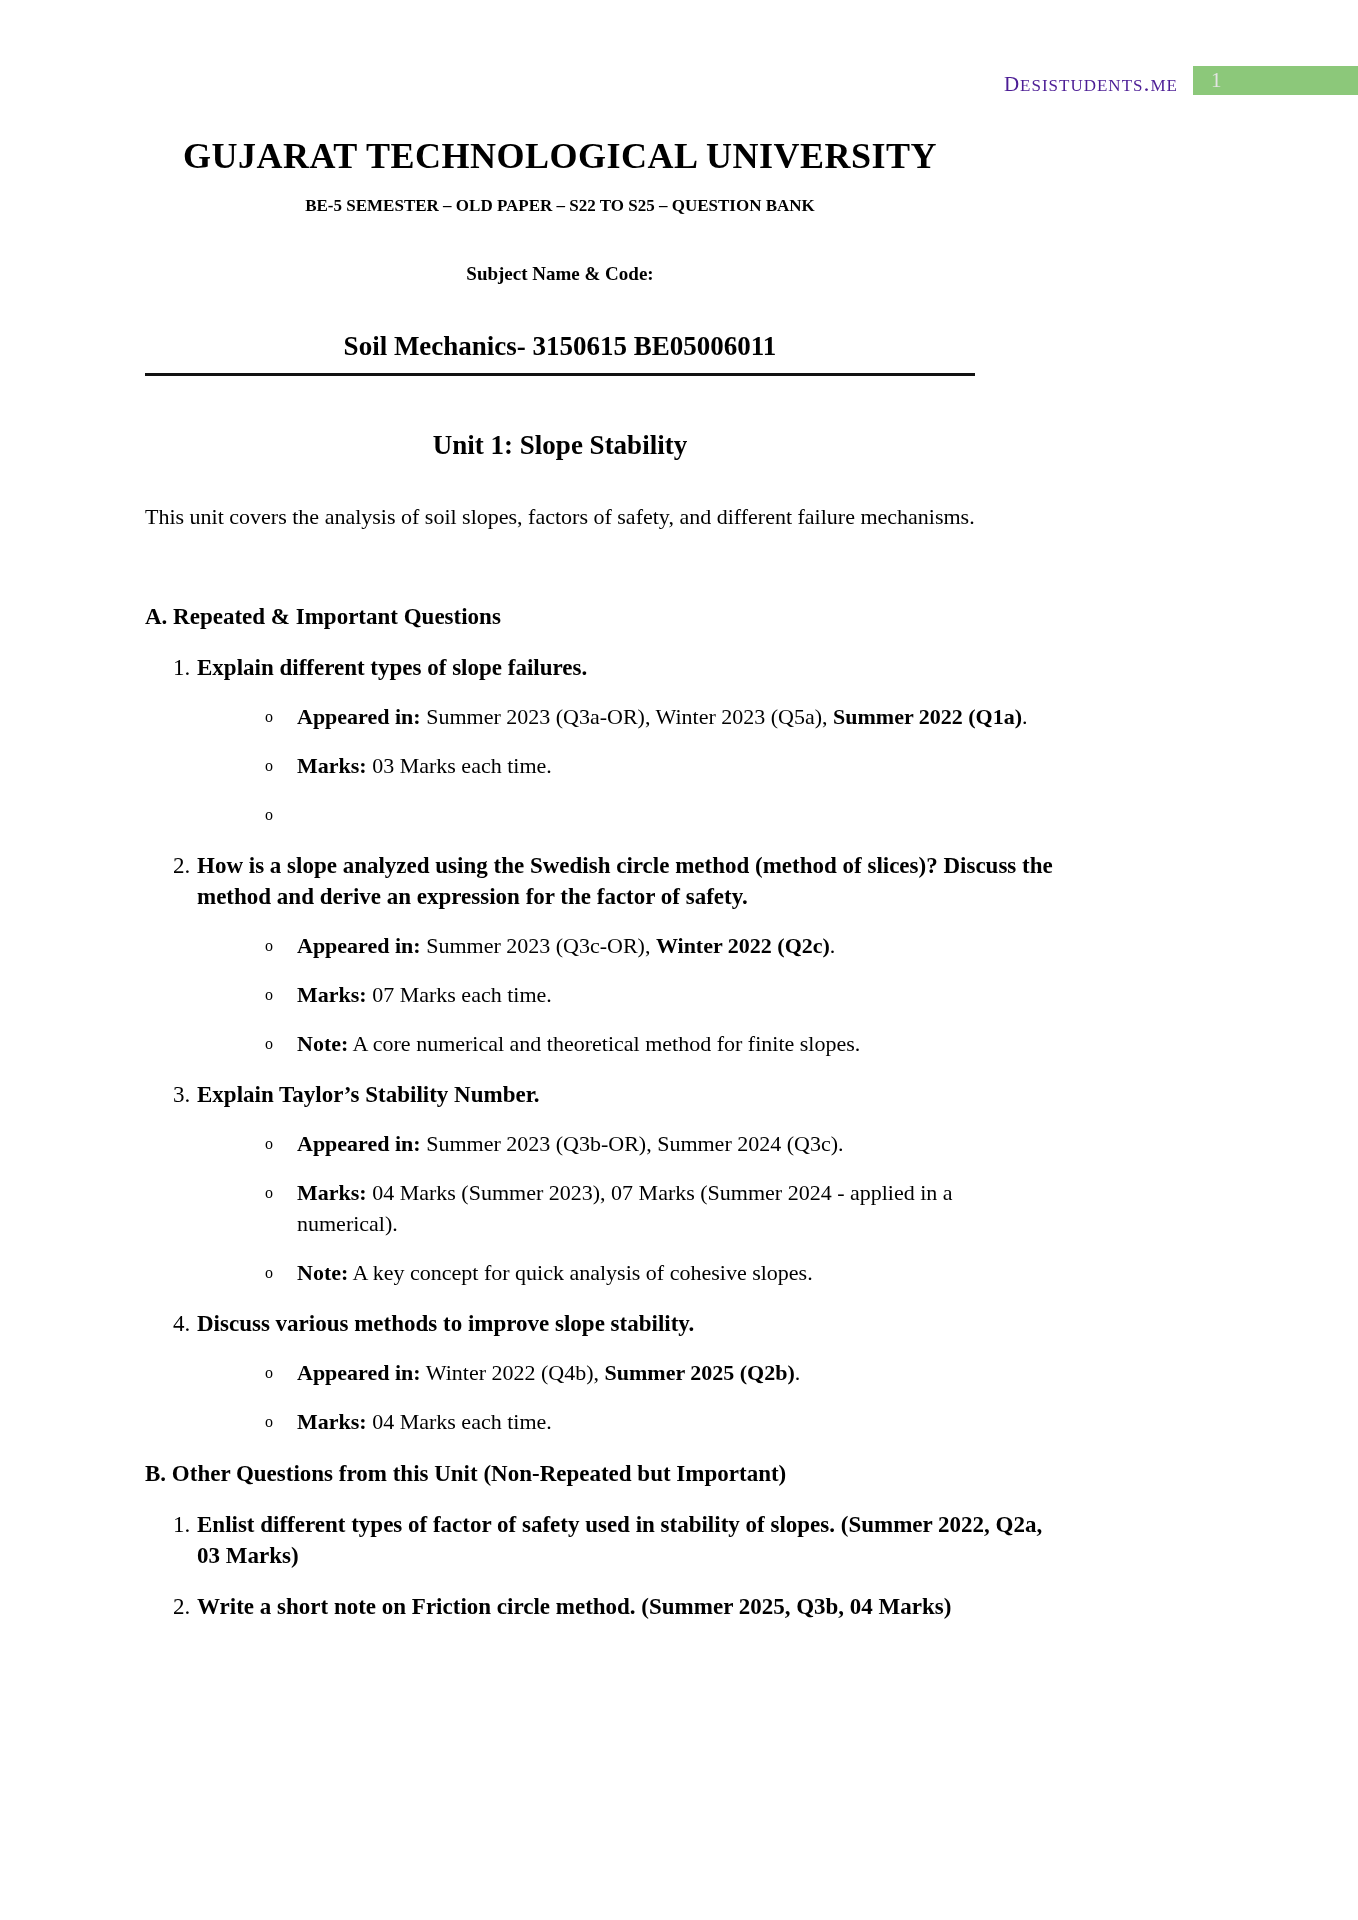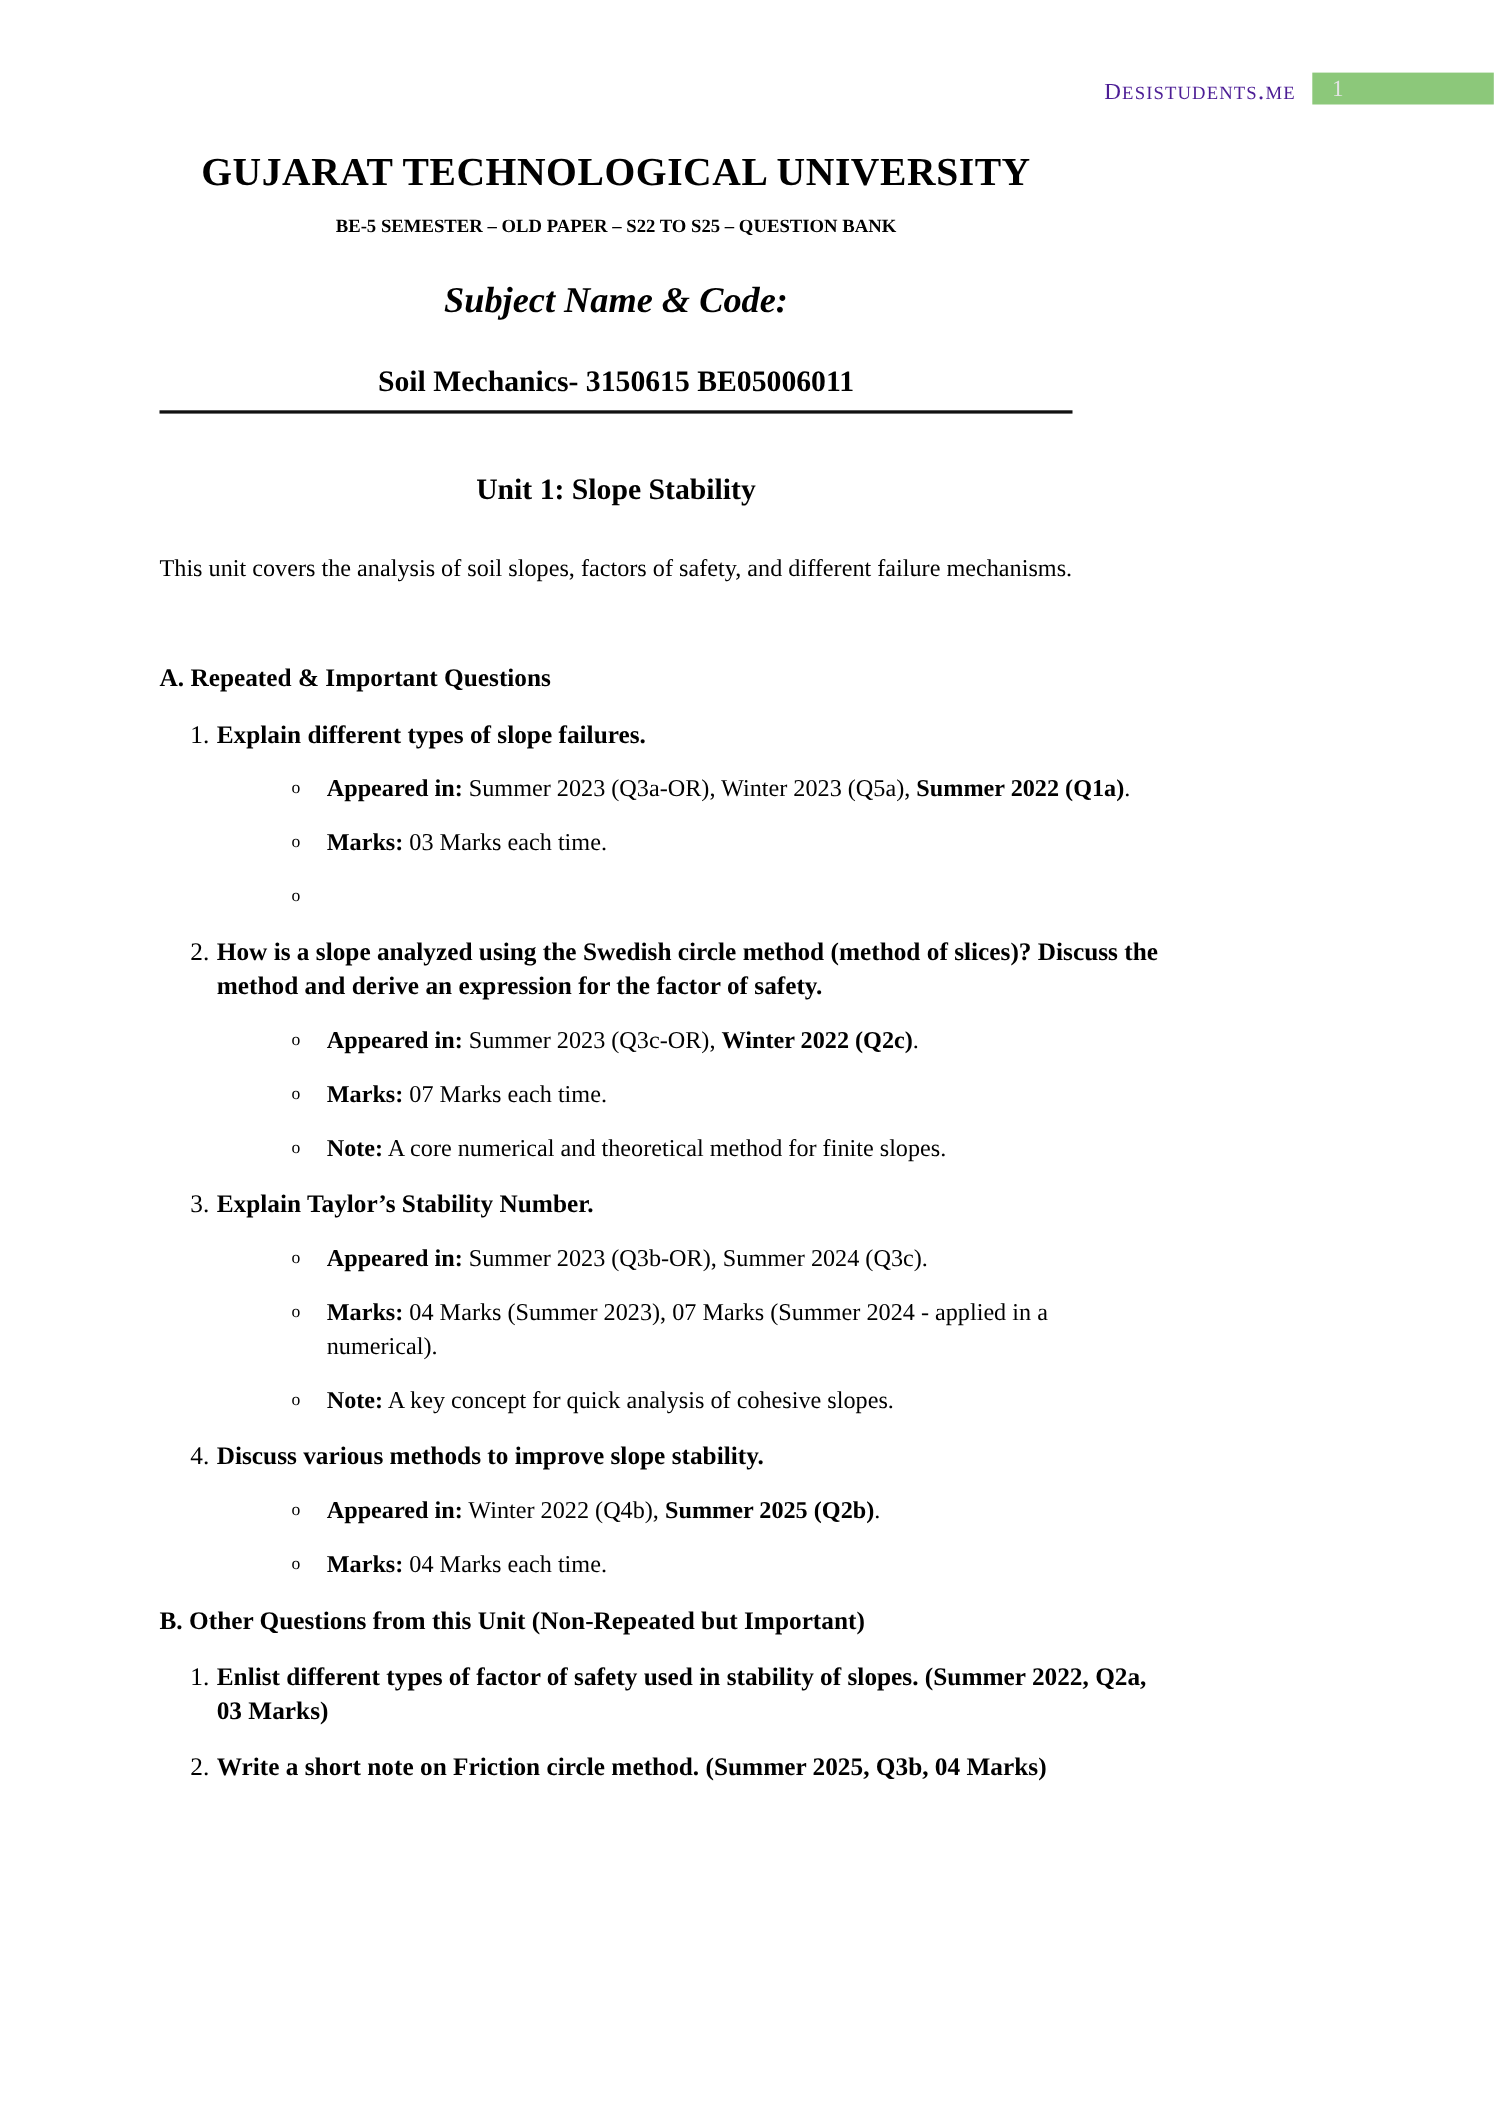--- a/index.html
+++ b/index.html
@@ -39,21 +39,21 @@
     padding-top:116px;
   }
   .center-col {
     width:830px;
     text-align:center;
     padding-bottom:10px;
     border-bottom:3px solid #121212;
   }
   .doc-title   { font-size:36px; font-weight:bold; line-height:46px; letter-spacing:0.5px; }
   .doc-subtitle{ font-size:17px; font-weight:bold; line-height:30px; margin-top:12px; }
-  .subject-label{ font-size:33px; font-weight:bold; line-height:34px; margin-top:36px;font-style:italic; }
+  .subject-label{ font-size:19px; font-weight:bold; line-height:34px; margin-top:36px; }
   .subject-value{ font-size:27px; font-weight:bold; line-height:34px; margin-top:38px; }
   .unit-title  { width:830px; text-align:center; font-size:27px; font-weight:bold; line-height:34px; margin-top:52px; }
   .unit-desc   { font-size:22px; line-height:30px; margin-top:40px; }
   .section-heading { font-size:23px; font-weight:bold; line-height:30px; }
   .section-heading.sec-a { margin-top:70px; }
   .section-heading.sec-b { margin-top:22px; }
   .question {
     display:flex; margin-top:20px;
     font-size:23px; line-height:31px; font-weight:bold;
     padding-left:28px;

